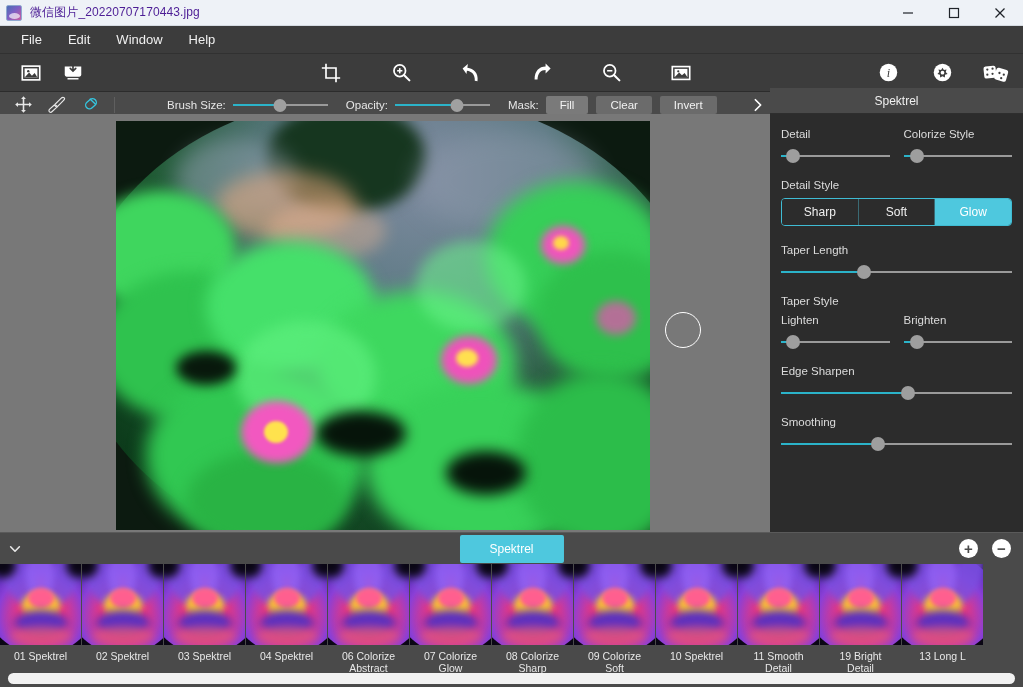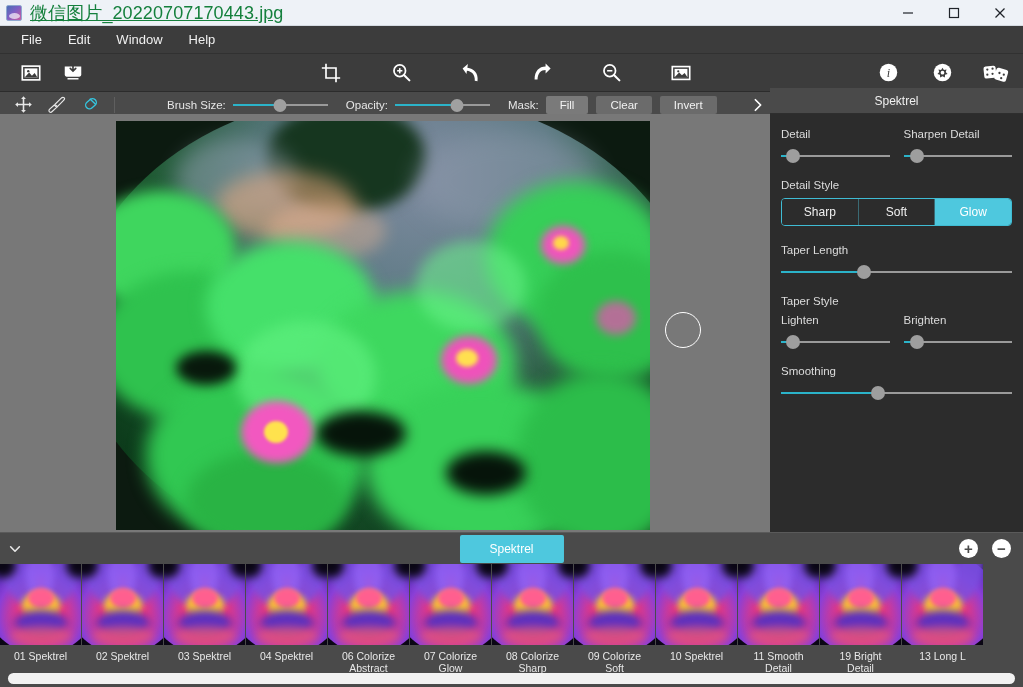--- a/index.html
+++ b/index.html
@@ -22,23 +22,22 @@
     border-radius: 2px; position: relative; overflow: hidden;
     background: linear-gradient(135deg,#4a6fb5 0%,#7d5fc4 45%,#c85ca0 100%);
     border: 1px solid #8fa8d0;
   }
   #app-icon::after {
     content: ""; position: absolute; left: 2px; top: 7px;
     width: 11px; height: 6px; border-radius: 50%;
     background: rgba(255,255,255,.65);
   }
   #title-text {
-    font-size: 18px; color: #15803d; letter-spacing: .1px;
+    font-size: 12px; color: #4c1d95; letter-spacing: .1px;
     white-space: nowrap;
-    text-decoration: underline;
   }
   #win-controls { margin-left: auto; display: flex; height: 100%; }
   .wbtn {
     width: 46px; height: 100%;
     display: flex; align-items: center; justify-content: center;
     color: #20242a;
   }
   .wbtn svg { display: block; }
 
   
@@ -436,21 +435,21 @@
       <div class="p-slider-row">
         <div class="p-slider">
           <div class="p-label">Detail</div>
           <div class="p-track-wrap">
             <div class="p-track"></div>
             <div class="p-fill" style="width:11%"></div>
             <div class="p-knob" style="left:11%"></div>
           </div>
         </div>
         <div class="p-slider">
-          <div class="p-label">Sharpen Detail</div>
+          <div class="p-label">Colorize Style</div>
           <div class="p-track-wrap">
             <div class="p-track"></div>
             <div class="p-fill" style="width:12%"></div>
             <div class="p-knob" style="left:12%"></div>
           </div>
         </div>
       </div>
 
       <div class="seg-label">Detail Style</div>
       <div class="seg">
@@ -482,20 +481,28 @@
         <div class="p-slider">
           <div class="p-label">Brighten</div>
           <div class="p-track-wrap">
             <div class="p-track"></div>
             <div class="p-fill" style="width:12%"></div>
             <div class="p-knob" style="left:12%"></div>
           </div>
         </div>
       </div>
 
+      <div class="p-slider full" style="margin-bottom:16px">
+        <div class="p-label">Edge Sharpen</div>
+        <div class="p-track-wrap">
+          <div class="p-track"></div>
+          <div class="p-fill" style="width:55%"></div>
+          <div class="p-knob" style="left:55%"></div>
+        </div>
+      </div>
 
 
       <div class="p-slider full">
         <div class="p-label">Smoothing</div>
         <div class="p-track-wrap">
           <div class="p-track"></div>
           <div class="p-fill" style="width:42%"></div>
           <div class="p-knob" style="left:42%"></div>
         </div>
       </div>

